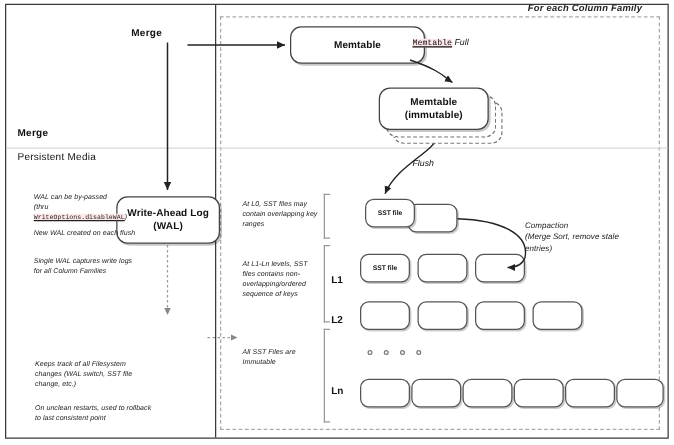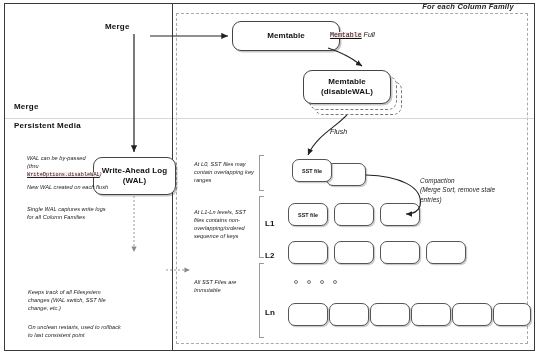--- a/index.html
+++ b/index.html
@@ -22,21 +22,21 @@
     position:absolute;left:408px;top:2px;width:120px;
     font-size:7.5px;font-style:italic;font-weight:bold;text-align:center;color:#222;
     letter-spacing:.2px;
   }
 
   .divider{
     position:absolute;left:5px;top:118px;width:529px;height:0;
     border-top:1px solid #d7d7d7;
   }
   .lbl-memory{position:absolute;left:14px;top:102px;font-size:8px;font-weight:bold;letter-spacing:.2px;}
-  .lbl-persist{position:absolute;left:14px;top:121px;font-size:8px;font-weight:bold;letter-spacing:.2px;}
+  .lbl-persist{position:absolute;left:14px;top:121px;font-size:8px;font-weight:normal;letter-spacing:.2px;}
 
   .vsep{
     position:absolute;left:172px;top:4px;height:346px;width:0;
     border-left:1px solid #3a3a3a;
   }
 
   .node{
     position:absolute;box-sizing:border-box;
     border:1.3px solid #444;border-radius:9px;background:#fff;
     display:flex;align-items:center;justify-content:center;
@@ -119,21 +119,21 @@
 
   <div class="node memtable">
     <span>Memtable</span>
   </div>
 
   <div class="stack stack2"></div>
   <div class="stack stack1"></div>
   <div class="node memtable-im">
     <div>
       <div>Memtable</div>
-      <div>(disableWAL)</div>
+      <div>(immutable)</div>
     </div>
   </div>
 
   <div class="node wal">
     <div>
       <div>Write-Ahead Log</div>
       <div>(WAL)</div>
     </div>
   </div>
 

